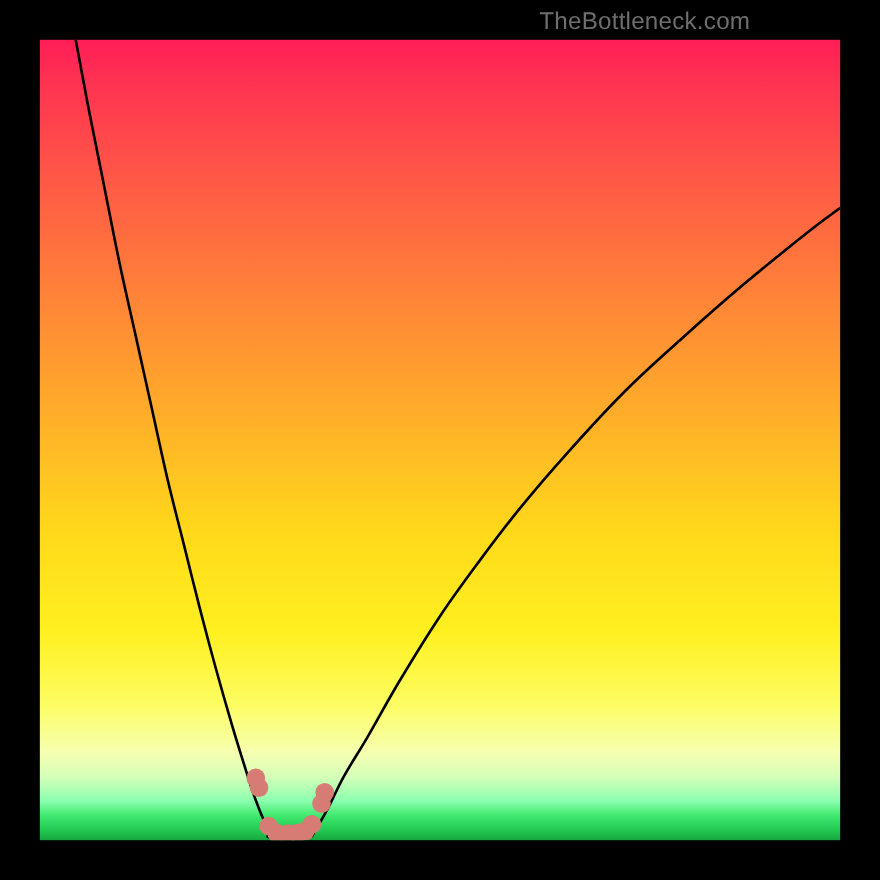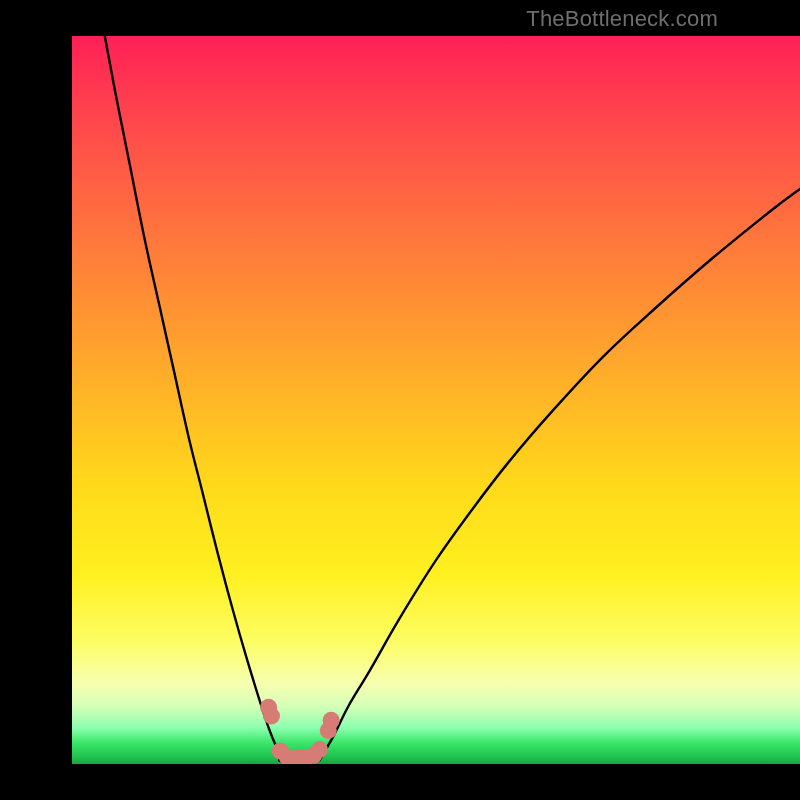--- a/index.html
+++ b/index.html
@@ -11,21 +11,20 @@
     background: #000;
     font-family: Arial, Helvetica, sans-serif;
   }
   .frame {
     position: absolute;
     left: 0;
     top: 0;
     width: 696px;
     height: 800px;
     background: #000;
-    margin-left: 36px;
   }
   .plot-area {
     position: absolute;
     left: 36px;
     top: 36px;
     width: 728px;
     height: 728px;
     overflow: hidden;
   }
   .gradient {

